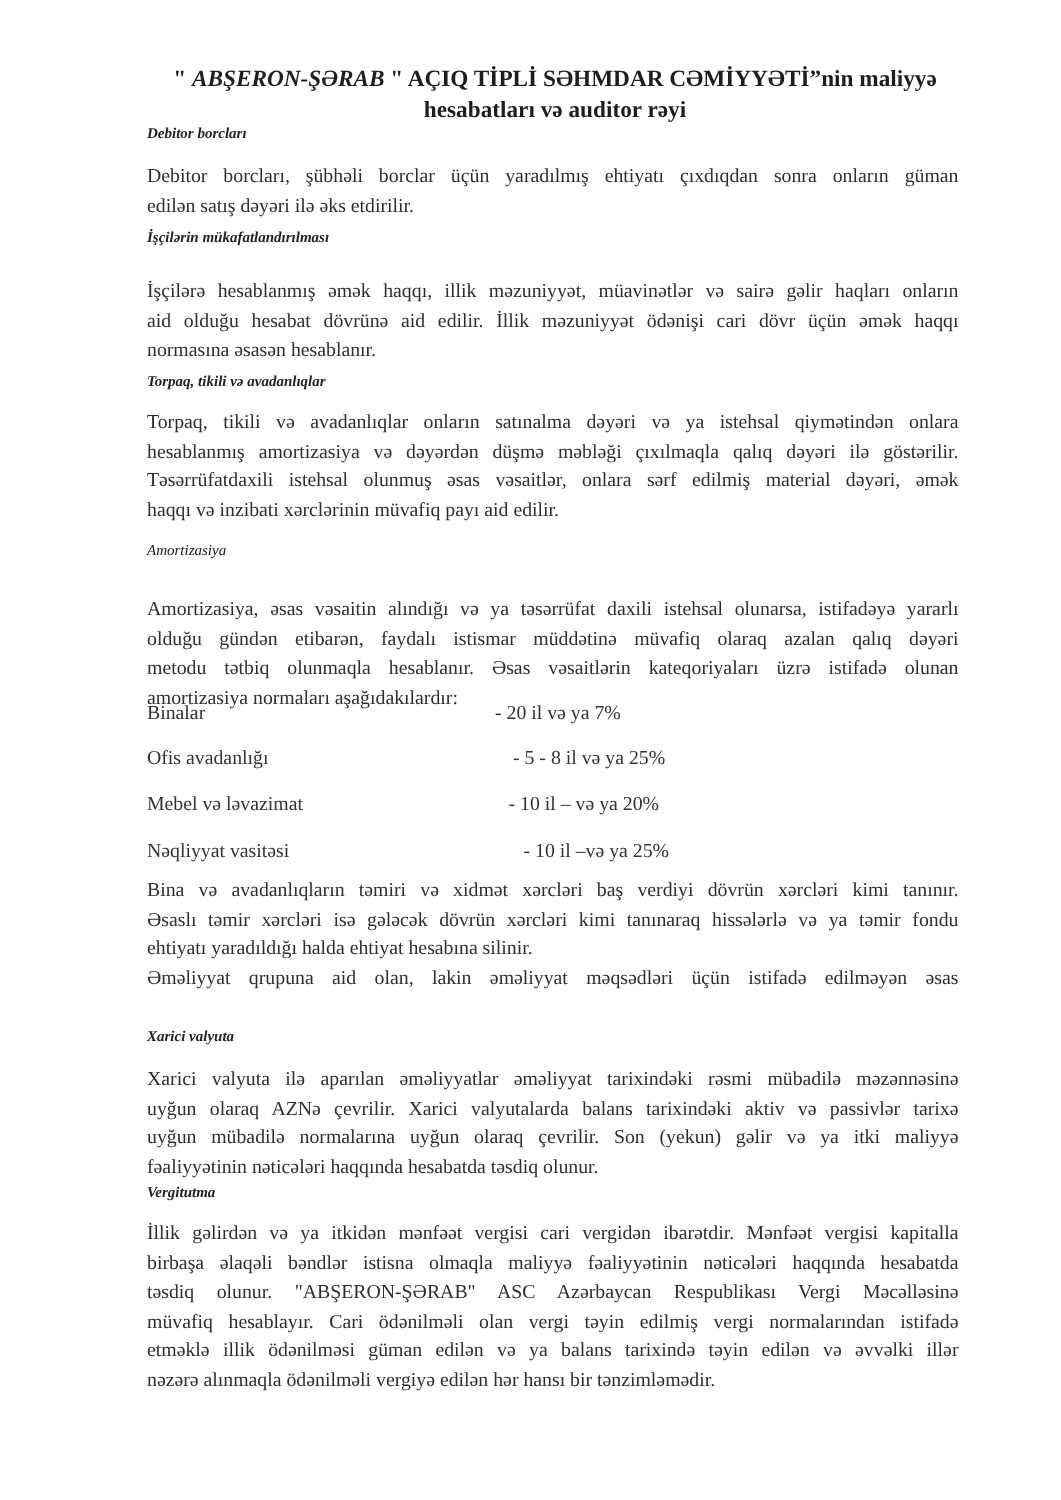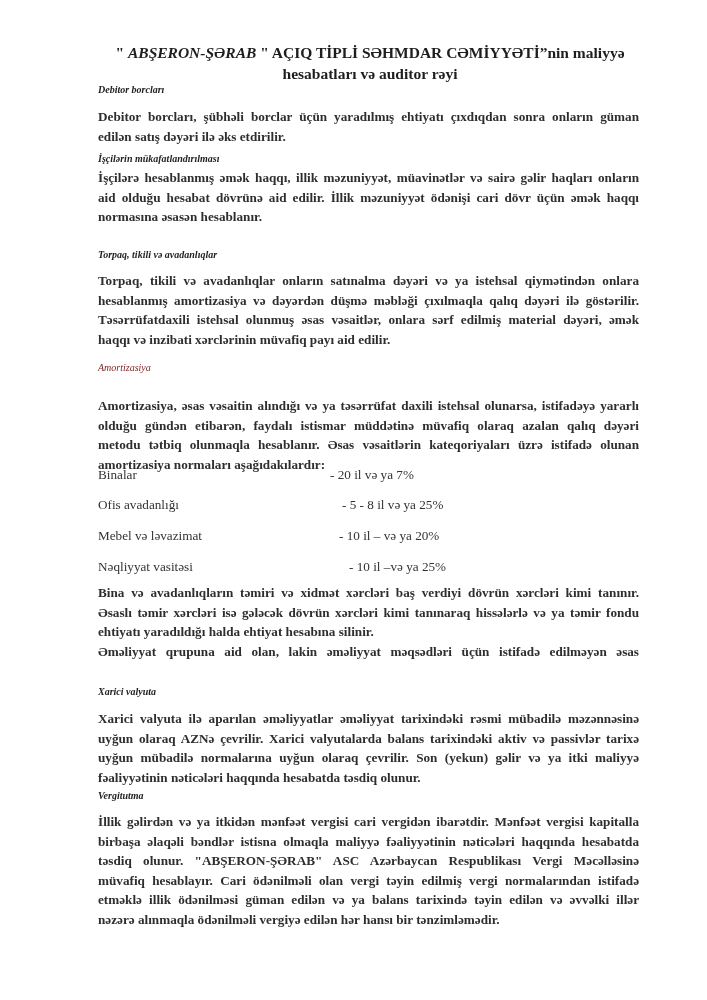--- a/index.html
+++ b/index.html
@@ -39,34 +39,33 @@
     }
     .heading {
       font-style: italic;
       font-weight: bold;
       font-size: 10px;
       line-height: 18px;
       color: #222;
     }
     .heading.plain {
       font-weight: normal;
-      color: #7f1d1d;
+      color: #0f172a;
     }
     .para {
       font-size: 13.2px;
       line-height: 19.5px;
       text-align: justify;
       color: #2e2e2e;
     }
     .para .line {
       display: block;
       text-align: justify;
       text-align-last: justify;
       white-space: nowrap;
-      font-weight: bold;
     }
     .para .line.last {
       text-align-last: left;
     }
     .table-row {
       position: absolute;
       left: 98px;
       width: 400px;
       font-size: 13.2px;
       line-height: 18px;
@@ -94,21 +93,21 @@
   <div class="block" style="top:81px;">
     <div class="heading">Debitor borcları</div>
     <div class="para" style="margin-top:8px;">
       <span class="line">Debitor borcları, şübhəli borclar üçün yaradılmış ehtiyatı çıxdıqdan sonra onların güman</span>
       <span class="line last">edilən satış dəyəri ilə əks etdirilir.</span>
     </div>
   </div>
 
   <div class="block" style="top:150px;">
     <div class="heading">İşçilərin mükafatlandırılması</div>
-    <div class="para" style="margin-top:0;">
+    <div class="para" style="margin-top:16px;">
       <span class="line">İşçilərə hesablanmış əmək haqqı, illik məzuniyyət, müavinətlər və sairə gəlir haqları onların</span>
       <span class="line">aid olduğu hesabat dövrünə aid edilir. İllik məzuniyyət ödənişi cari dövr üçün əmək haqqı</span>
       <span class="line last">normasına əsasən hesablanır.</span>
     </div>
   </div>
 
   <div class="block" style="top:246px;">
     <div class="heading">Torpaq, tikili və avadanlıqlar</div>
     <div class="para" style="margin-top:7px;">
       <span class="line">Torpaq, tikili və avadanlıqlar onların satınalma dəyəri və ya istehsal qiymətindən onlara</span>

